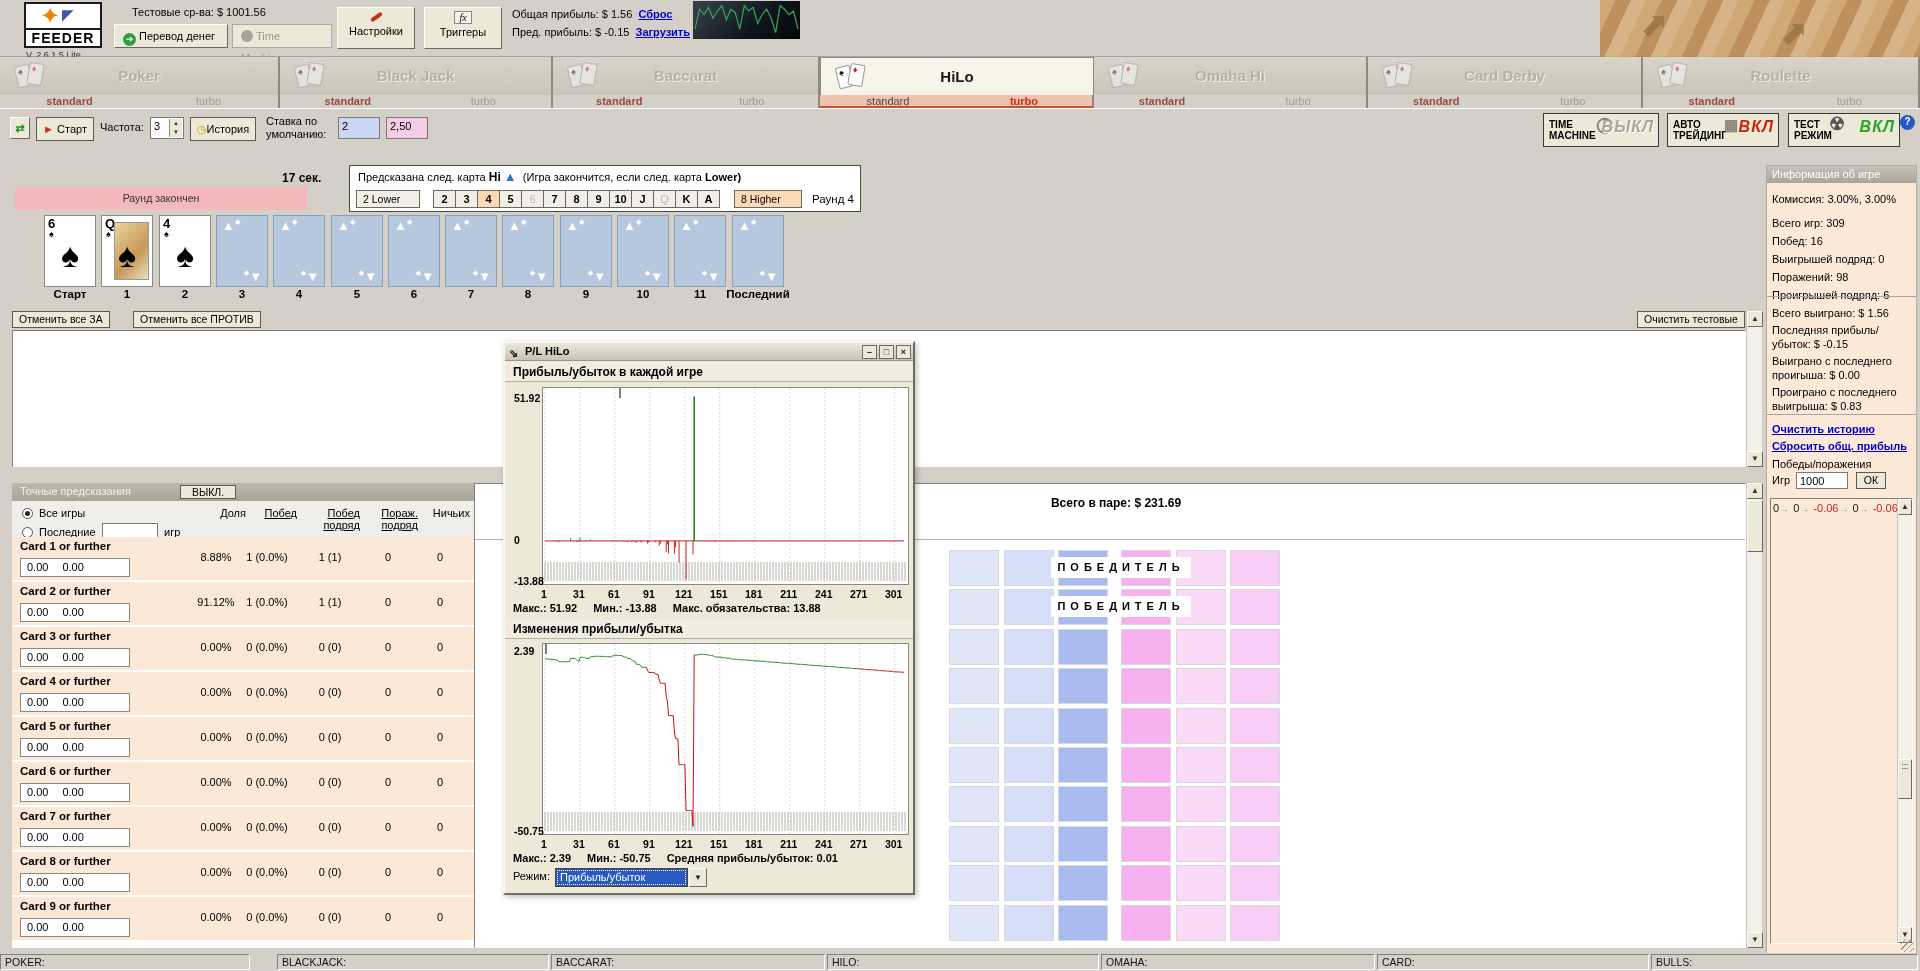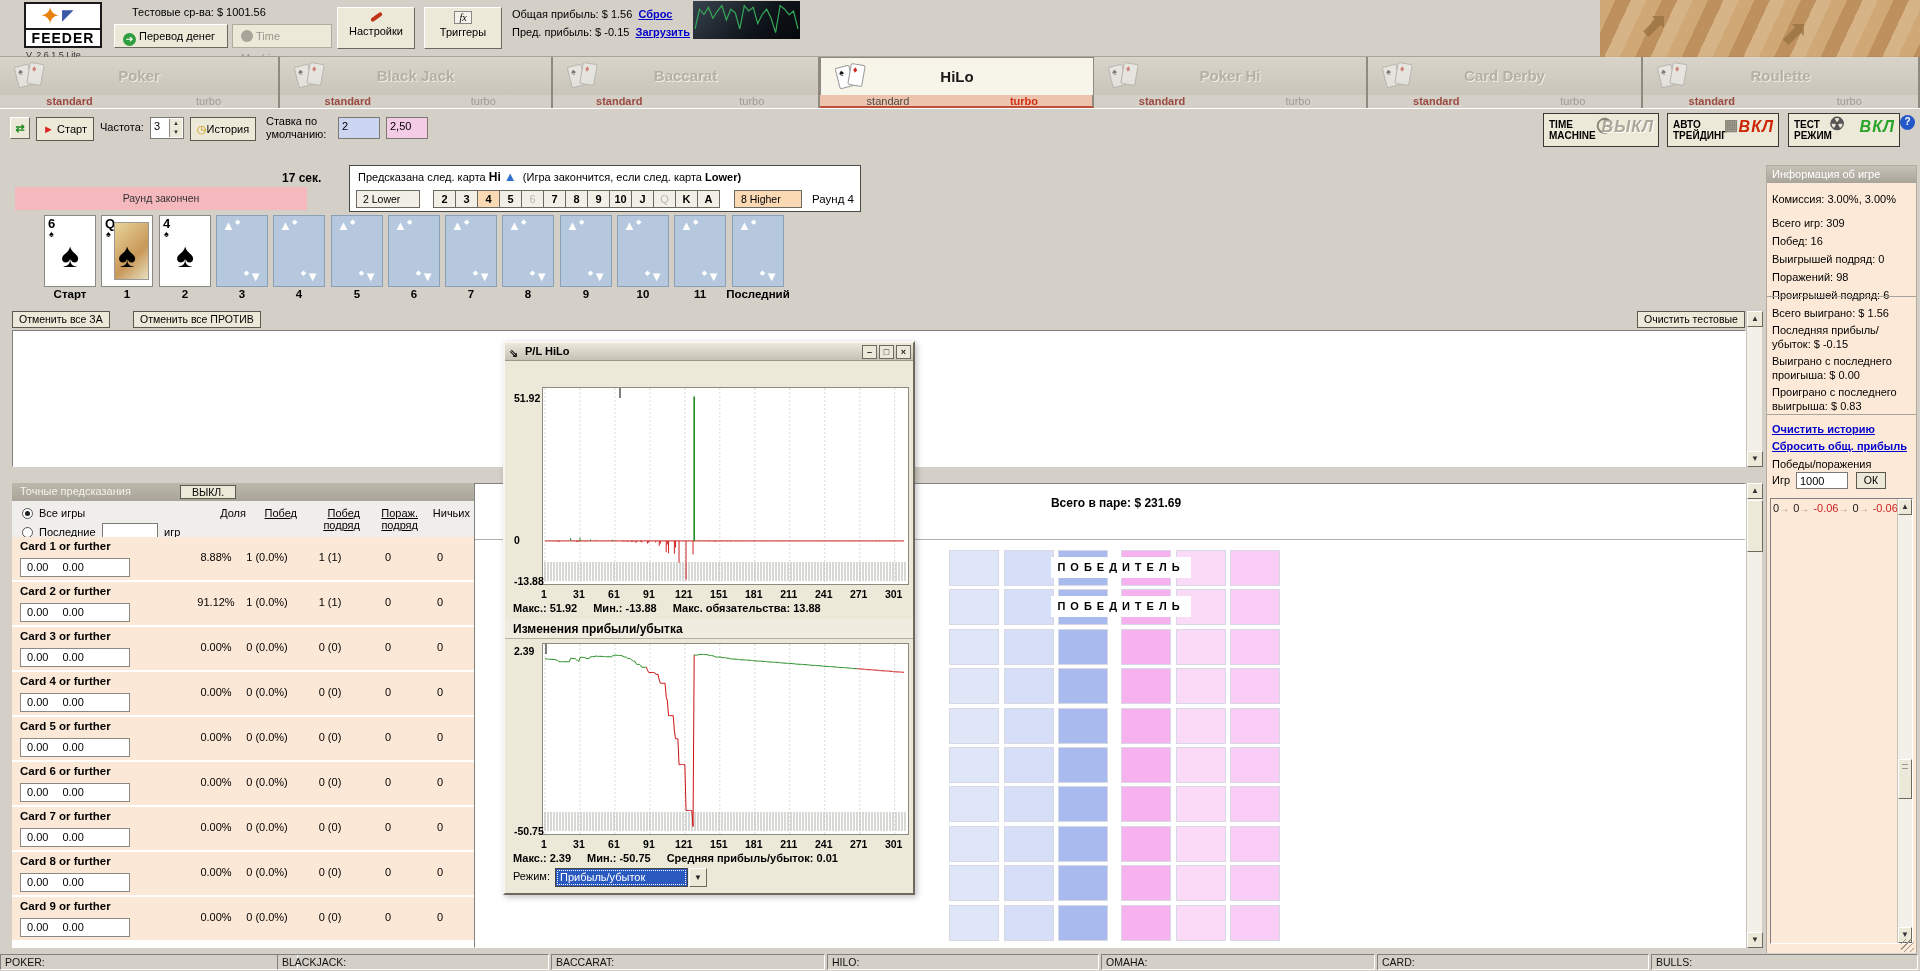--- a/index.html
+++ b/index.html
@@ -210,21 +210,21 @@
         <span class="mcard c1">♠</span>
         <span class="mcard c2">♦</span>
       </span>
       <span class="tlabel">HiLo</span>
     </div>
     <div class="tab" style="left: 1094px; width: 274px;">
       <span class="ticon">
         <span class="mcard c1">♠</span>
         <span class="mcard c2">♦</span>
       </span>
-      <span class="tlabel">Poker Hi</span>
+      <span class="tlabel">Omaha Hi</span>
     </div>
     <div class="tab" style="left: 1368px; width: 275px;">
       <span class="ticon">
         <span class="mcard c1">♠</span>
         <span class="mcard c2">♦</span>
       </span>
       <span class="tlabel">Card Derby</span>
     </div>
     <div class="tab" style="left: 1643px; width: 277px;">
       <span class="ticon">
@@ -563,20 +563,21 @@
 </div>
 
 <div id="chartWin">
   <div id="cwTitle">
     <span id="cwIcon">⇘</span>
     <span>P/L HiLo</span>
     <span class="wbtn" style="right:36px;">–</span>
     <span class="wbtn" style="right:19px;">□</span>
     <span class="wbtn" style="right:2px;">×</span>
   </div>
+  <div class="cwHead" style="top:19px;">Прибыль/убыток в каждой игре</div>
   <div class="plotWrap" style="top:44px;height:198px;"><svg id="plot1" width="365" height="196">
         <line x1="2" y1="0" x2="2" y2="196" stroke="#d9d9d9" stroke-dasharray="2,2"></line>
         <line x1="36.96753246753247" y1="0" x2="36.96753246753247" y2="196" stroke="#d9d9d9" stroke-dasharray="2,2"></line>
         <line x1="71.93506493506494" y1="0" x2="71.93506493506494" y2="196" stroke="#d9d9d9" stroke-dasharray="2,2"></line>
         <line x1="106.9025974025974" y1="0" x2="106.9025974025974" y2="196" stroke="#d9d9d9" stroke-dasharray="2,2"></line>
         <line x1="141.8701298701299" y1="0" x2="141.8701298701299" y2="196" stroke="#d9d9d9" stroke-dasharray="2,2"></line>
         <line x1="176.83766233766232" y1="0" x2="176.83766233766232" y2="196" stroke="#d9d9d9" stroke-dasharray="2,2"></line>
         <line x1="211.8051948051948" y1="0" x2="211.8051948051948" y2="196" stroke="#d9d9d9" stroke-dasharray="2,2"></line>
         <line x1="246.77272727272725" y1="0" x2="246.77272727272725" y2="196" stroke="#d9d9d9" stroke-dasharray="2,2"></line>
         <line x1="281.7402597402598" y1="0" x2="281.7402597402598" y2="196" stroke="#d9d9d9" stroke-dasharray="2,2"></line>
@@ -1336,20 +1337,20 @@
       <div class="sthumb" style="width:14px;top:260px;height:40px;">
           <div class="sgrip"></div>
         </div>
       <div class="sbtn" style="width:14px;bottom:0;">▼</div>
     </div>
   </div>
   <div id="resizeGrip"></div>
 </div>
 
 <div id="statusbar">
-    <div class="scell" style="left: 0px; width: 298px;">POKER:</div>
+    <div class="scell" style="left: 0px; width: 250px;">POKER:</div>
     <div class="scell" style="left: 277px; width: 272px;">BLACKJACK:</div>
     <div class="scell" style="left: 551px; width: 274px;">BACCARAT:</div>
     <div class="scell" style="left: 827px; width: 272px;">HILO:</div>
     <div class="scell" style="left: 1101px; width: 274px;">OMAHA:</div>
     <div class="scell" style="left: 1377px; width: 272px;">CARD:</div>
     <div class="scell" style="left: 1651px; width: 267px;">BULLS:</div>
   </div>
 
 </body></html>

